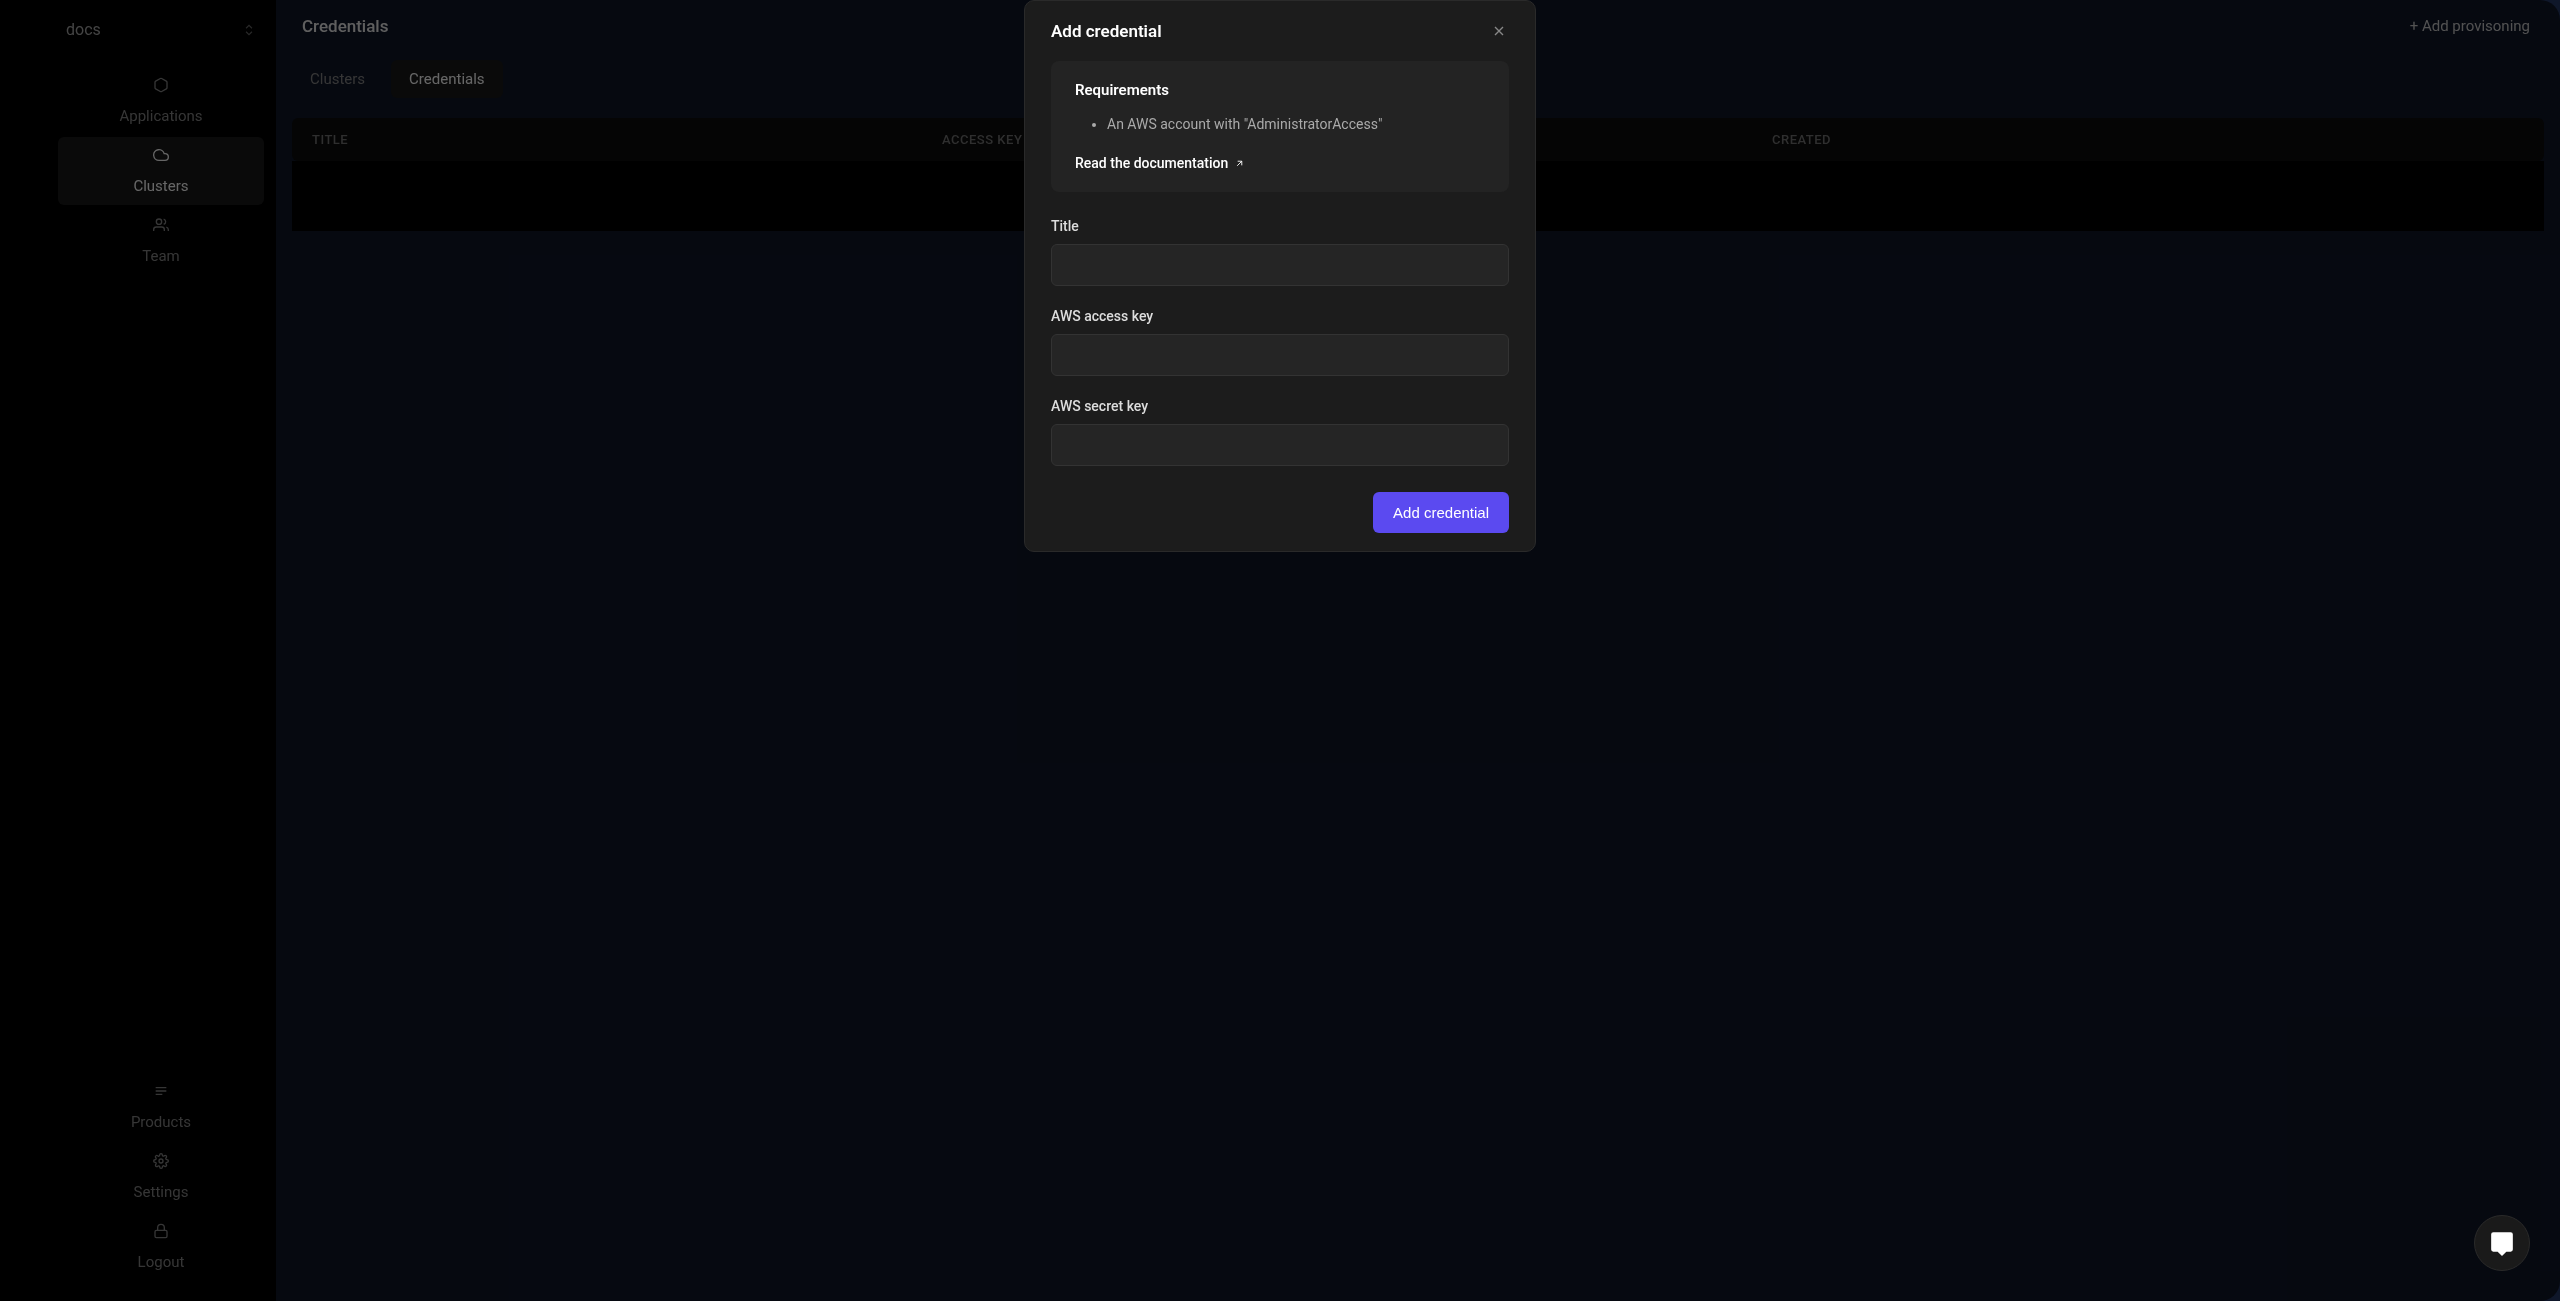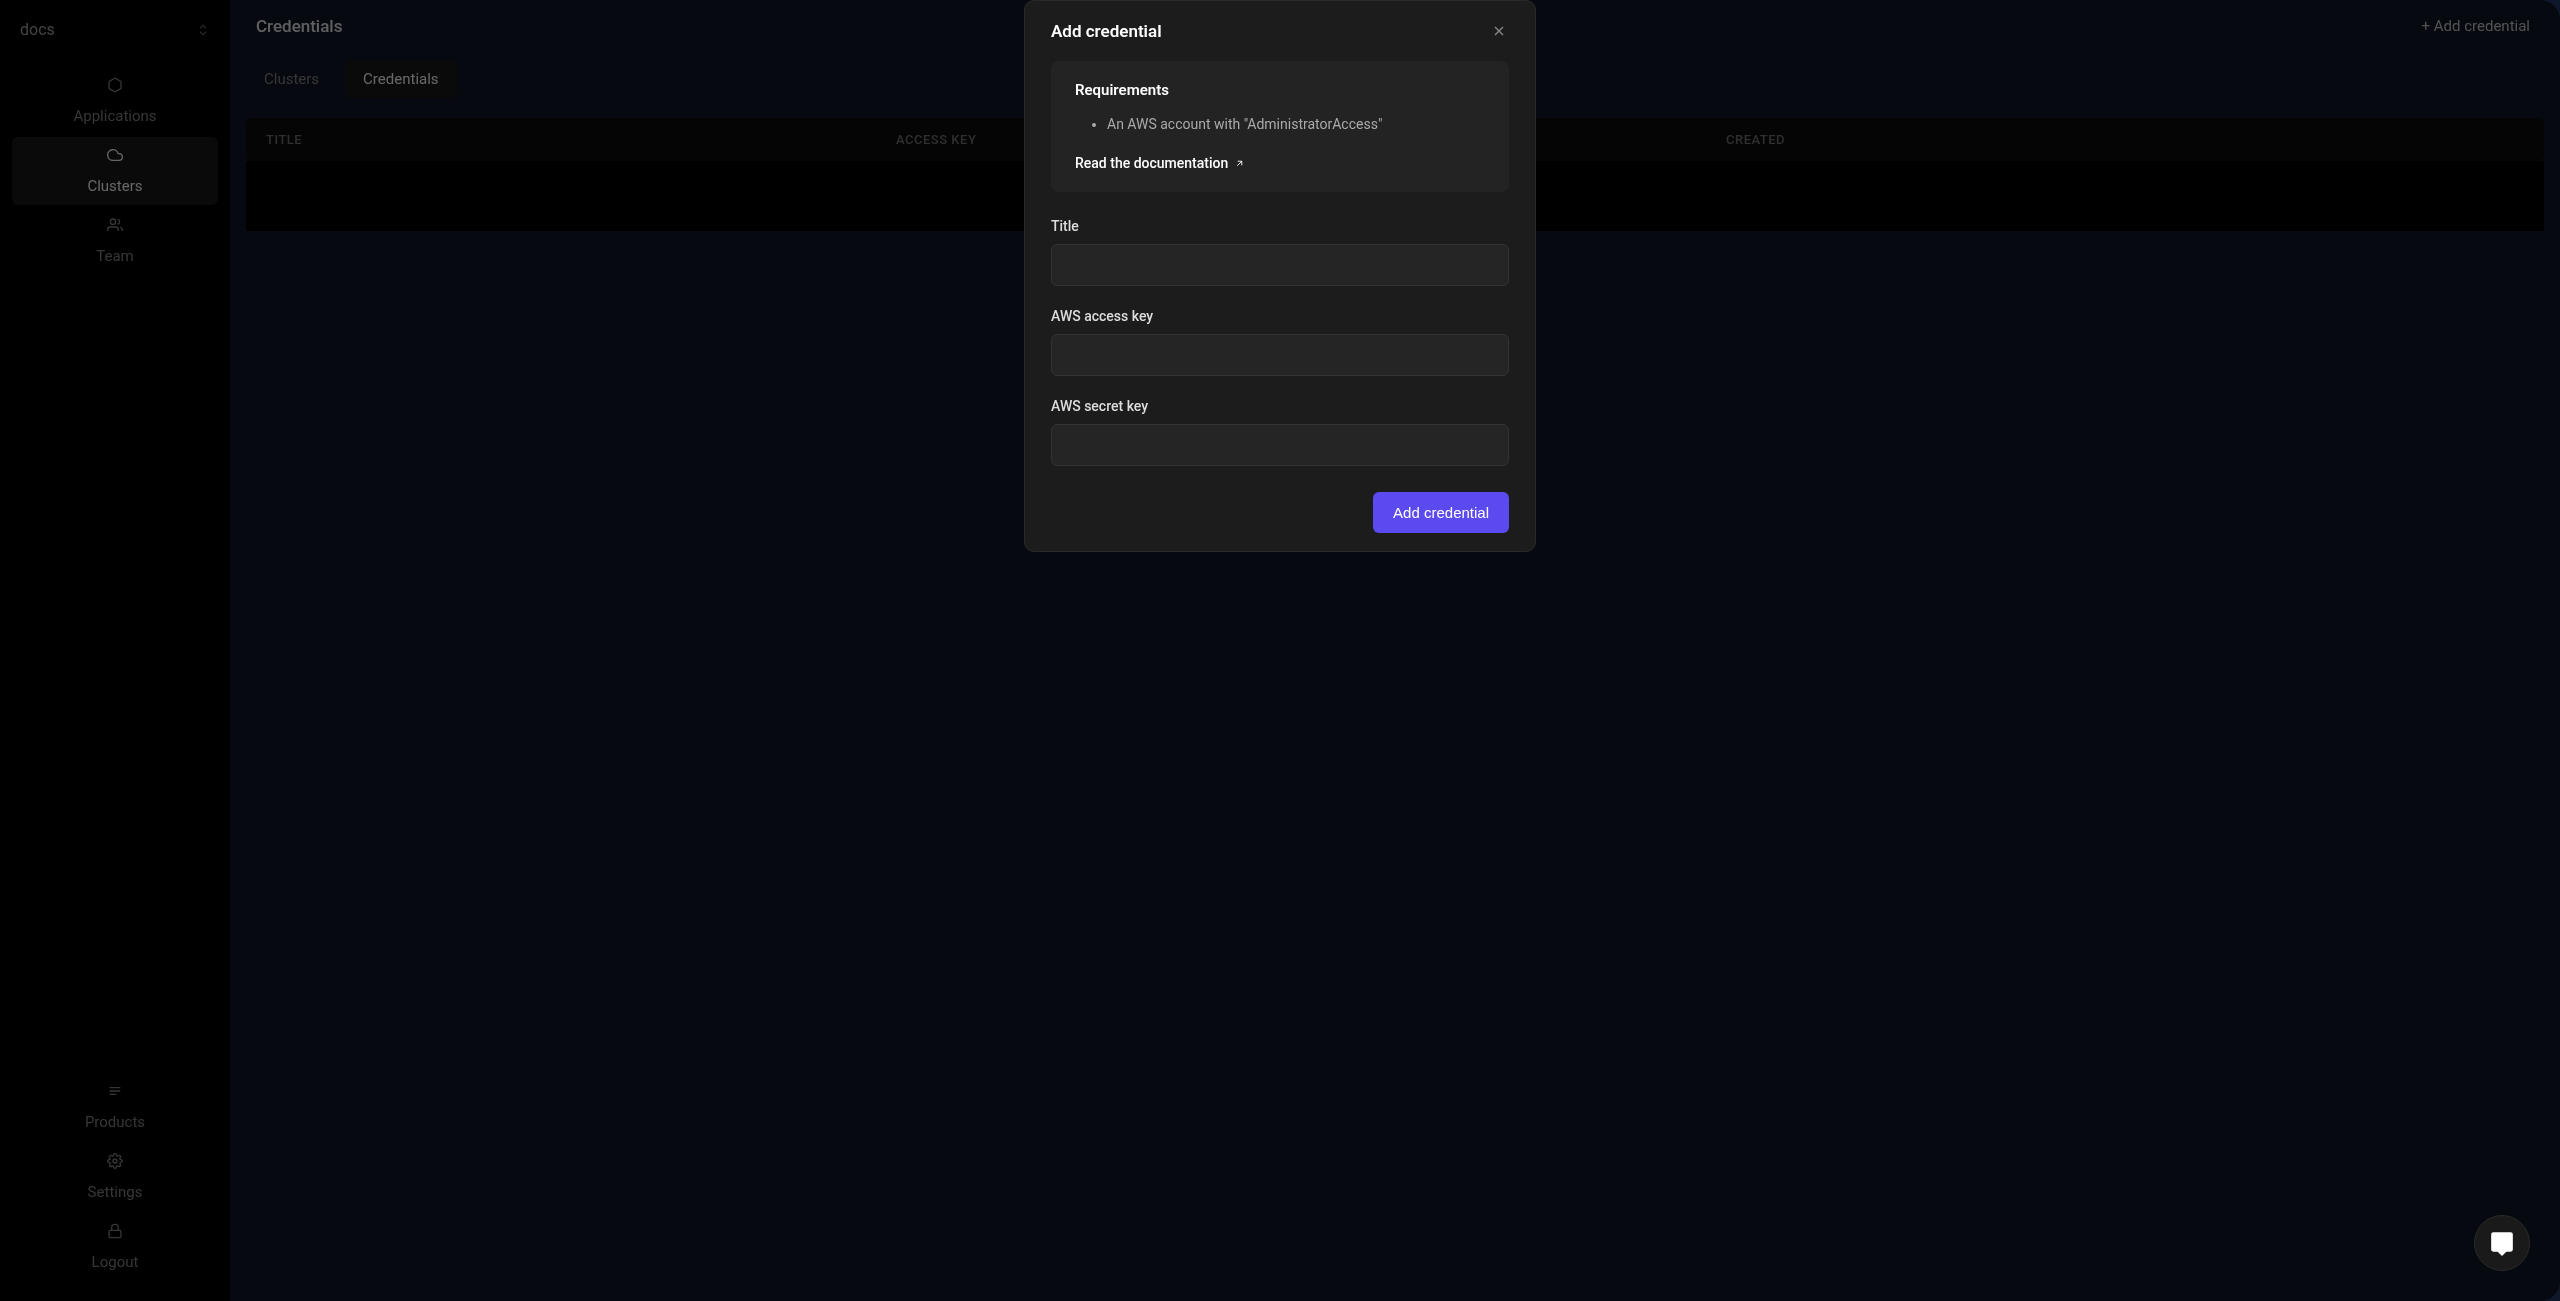--- a/index.html
+++ b/index.html
@@ -13,20 +13,21 @@
       color: #fff;
       width: 2560px;
       height: 1301px;
       overflow: hidden;
       position: relative;
     }
     .app-wrapper {
       display: flex;
       height: 100%;
       width: 100%;
+      padding-left: 46px;
     }
     .sidebar {
       width: 230px;
       height: 100%;
       background: #000;
       display: flex;
       flex-direction: column;
       padding: 12px 0;
       flex-shrink: 0;
     }
@@ -339,21 +340,21 @@
             </svg>
         </span>
         <span>Logout</span>
       </div>
     </div>
   </div>
 
   <div class="main-area">
     <div class="main-header">
       <span class="page-title">Credentials</span>
-      <span class="add-btn-top">+ Add credential</span>
+      <span class="add-btn-top">+ Add provisoning</span>
     </div>
     <div class="tabs">
       <div class="tab">Clusters</div>
       <div class="tab active">Credentials</div>
     </div>
     <div class="table-wrapper">
       <div class="table-header">
         <div class="col-title">TITLE</div>
         <div class="col-access">ACCESS KEY</div>
         <div class="col-created">CREATED</div>

